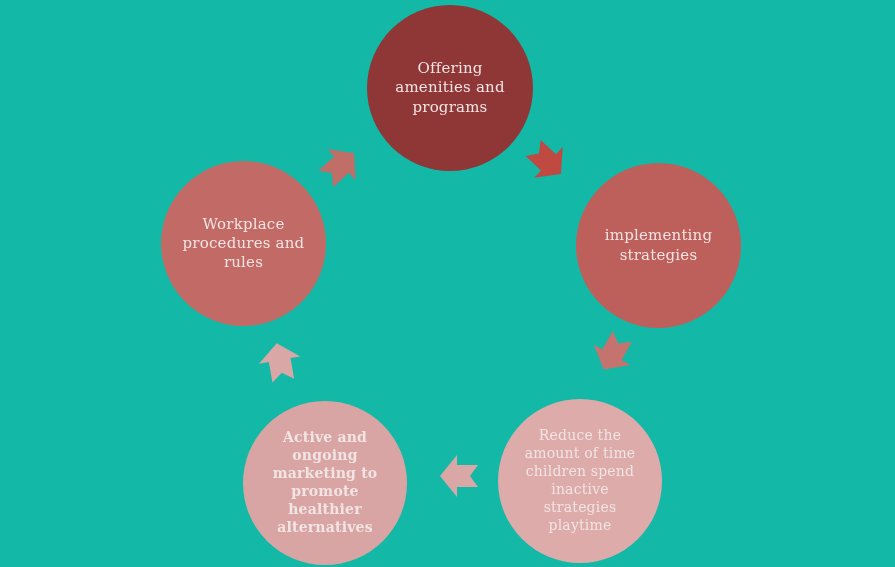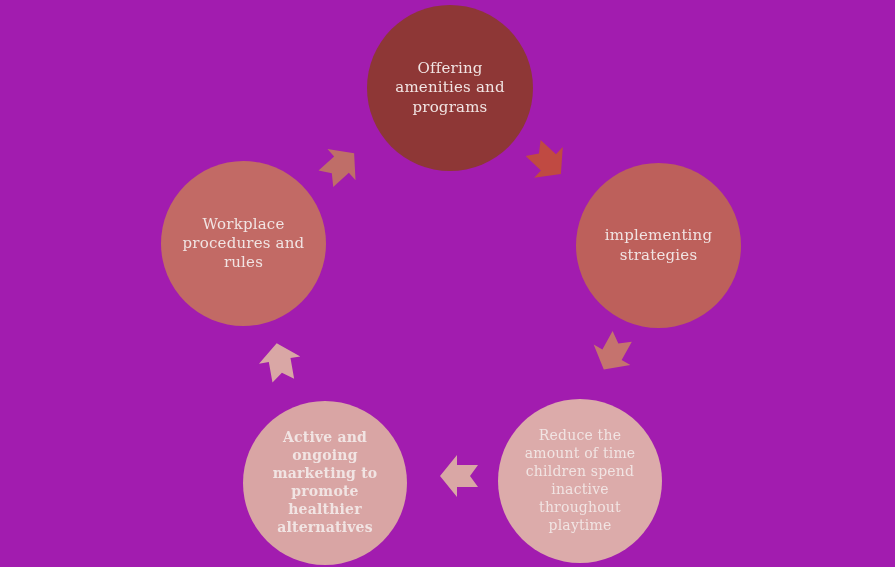--- a/index.html
+++ b/index.html
@@ -4,21 +4,21 @@
 <style>
   html, body {
     margin: 0;
     padding: 0;
     background: #ffffff;
   }
   .canvas {
     position: relative;
     width: 895px;
     height: 567px;
-    background: #a21caf;
+    background: #14b8a6;
     overflow: hidden;
     font-family: "DejaVu Serif", "Liberation Serif", serif;
   }
   .node {
     position: absolute;
     border-radius: 50%;
     display: flex;
     align-items: center;
     justify-content: center;
     text-align: center;
@@ -69,21 +69,21 @@
   <div class="node node-right" style="background-color: rgb(189, 96, 91);">
     <span class="node-label">implementing
 strategies</span>
   </div>
 
   <div class="node node-bottom-right" style="background-color: rgb(220, 171, 170);">
     <span class="node-label">Reduce the
 amount of time
 children spend
 inactive
-throughout
+strategies
 playtime</span>
   </div>
 
   <div class="node node-bottom-left" style="background-color: rgb(217, 165, 164);">
     <span class="node-label">Active and
 ongoing
 marketing to
 promote
 healthier
 alternatives</span>

